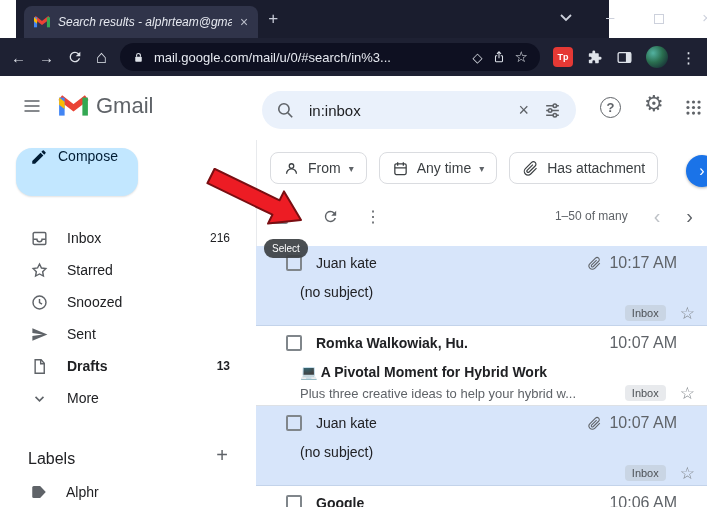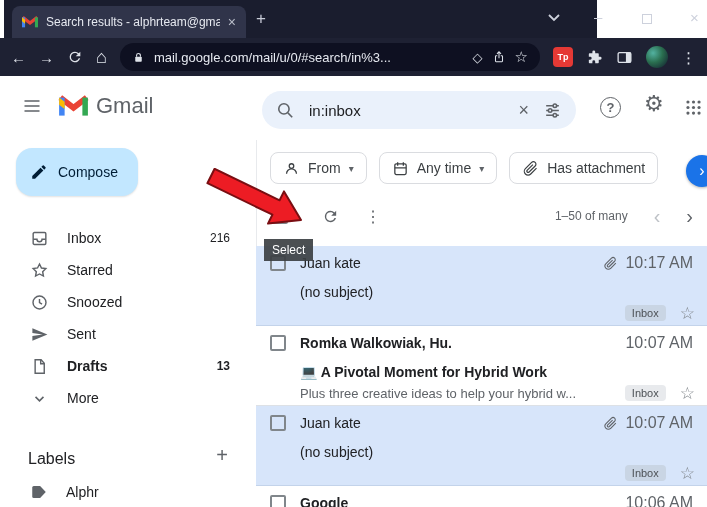--- a/index.html
+++ b/index.html
@@ -4,21 +4,21 @@
 <style>
   * { margin:0; padding:0; box-sizing:border-box; }
   html,body { width:707px; height:507px; }
   body {
     position:relative; overflow:hidden; background:#fff;
     font-family:"Liberation Sans", sans-serif; color:#202124;
   }
   svg { display:block; }
 
   
-  .titlebar { position:absolute; left:4px; top:0; width:593px; height:38px; background:#1a1d2e; }
+  .titlebar { position:absolute; left:16px; top:0; width:593px; height:38px; background:#1a1d2e;font-style:italic; }
   .tab { position:absolute; left:8px; top:6px; width:234px; height:32px; background:#30344a;
          border-radius:8px 8px 0 0; display:flex; align-items:center; gap:8px; padding:0 10px; }
   .tab-title { flex:1; min-width:0; color:#e6e9f0; font-size:12px; white-space:nowrap; overflow:hidden; }
   .tab-close { color:#b9bdc9; font-size:14px; line-height:1; }
   .newtab { position:absolute; left:252px; top:9px; color:#c8ccd8; font-size:17px; }
   .win-chevron { position:absolute; left:544px; top:14px; }
   .win-min { position:absolute; left:590px; top:8px; color:#cdd1dc; font-size:15px; }
   .win-max { position:absolute; left:638px; top:14px; width:10px; height:10px; border:1.5px solid #cdd1dc; }
   .win-close { position:absolute; left:686px; top:9px; color:#cdd1dc; font-size:15px; }
 
@@ -48,21 +48,21 @@
   .search-clear { color:#5f6368; font-size:18px; line-height:1; }
 
   .help-btn { position:absolute; left:600px; top:21px; width:21px; height:21px; border:1.6px solid #5f6368;
               border-radius:50%; color:#5f6368; font-size:13px; font-weight:bold;
               display:flex; align-items:center; justify-content:center; }
   .gear-btn { position:absolute; left:644px; top:17px; color:#5f6368; font-size:22px; line-height:1; }
   .apps-btn { position:absolute; left:684px; top:22px; }
 
   
   .compose { position:absolute; left:16px; top:72px; width:122px; height:48px; background:#c2e7ff;
-             border-radius:16px; display:flex; align-items:center; gap:10px; padding:0 14px;
+             border-radius:16px; display:flex; gap:10px; padding:0 14px;
              box-shadow:0 1px 2px rgba(0,0,0,.12); }
   .compose-label { font-size:14px; font-weight:500; color:#001d35; }
 
   .side-list { position:absolute; left:0; top:146px; width:248px; }
   .side-item { height:32px; display:flex; align-items:center; gap:18px; padding-left:30px; font-size:14px; color:#202124; }
   .side-item .cnt { margin-left:auto; margin-right:18px; font-size:12px; color:#202124; }
   .side-item.bold { font-weight:bold; }
 
   .labels-header { position:absolute; left:0; top:364px; width:248px; height:30px;
                    display:flex; align-items:center; padding-left:28px; }
@@ -86,26 +86,26 @@
                   display:flex; align-items:center; padding:0 14px 0 16px; }
   .cb { width:16px; height:16px; border:2px solid #80868b; border-radius:2px; background:transparent; flex:none; }
   .tb-caret { margin-left:5px; font-size:10px; color:#5f6368; }
   .tb-refresh { margin-left:24px; }
   .tb-dots { margin-left:26px; color:#5f6368; font-size:16px; }
   .pagination { margin-left:auto; font-size:12px; color:#5f6368; }
   .pg-prev { margin-left:26px; color:#bdc1c6; font-size:20px; line-height:1; }
   .pg-next { margin-left:26px; color:#5f6368; font-size:20px; line-height:1; }
 
   .tooltip { position:absolute; left:264px; top:163px; z-index:40; background:rgba(60,64,67,.92); color:#fff;
-             font-size:12px; padding:4px 8px; border-radius:0; }
+             font-size:10px; padding:4px 8px; border-radius:9px; }
 
   .email-list { position:absolute; left:256px; top:170px; width:451px; }
   .row { height:80px; padding-top:4px; border-bottom:1px solid #dde1e6; background:#fff; }
   .row.read { background:#d7e5fa; border-bottom-color:#c3d3ea; }
-  .l1 { height:26px; display:flex; align-items:center; padding:0 14px; }
+  .l1 { height:26px; display:flex; align-items:center; padding:0 30px; }
   .l1 .sender { margin-left:14px; font-size:14px; color:#202124; white-space:nowrap; overflow:hidden; }
   .row.unread .sender, .row.unread .subj { font-weight:bold; }
   .l1 .sp { flex:1; }
   .l1 .time { margin-left:7px; font-size:16px; color:#5f6368; flex:none; }
   .l2 { height:24px; display:flex; align-items:flex-end; padding-left:44px; padding-right:14px; }
   .subj { font-size:14px; color:#202124; white-space:nowrap; overflow:hidden; }
   .l3 { height:26px; display:flex; align-items:center; justify-content:flex-end; gap:14px; padding:0 12px 0 44px; }
   .snippet { flex:1; min-width:0; font-size:13px; color:#5f6368; white-space:nowrap; overflow:hidden; text-overflow:ellipsis; }
   .badge { font-size:11px; color:#4d5156; background:#e8eaed; border-radius:4px; padding:2px 7px; flex:none; }
   .row.read .badge { background:#c9d5e4; }

